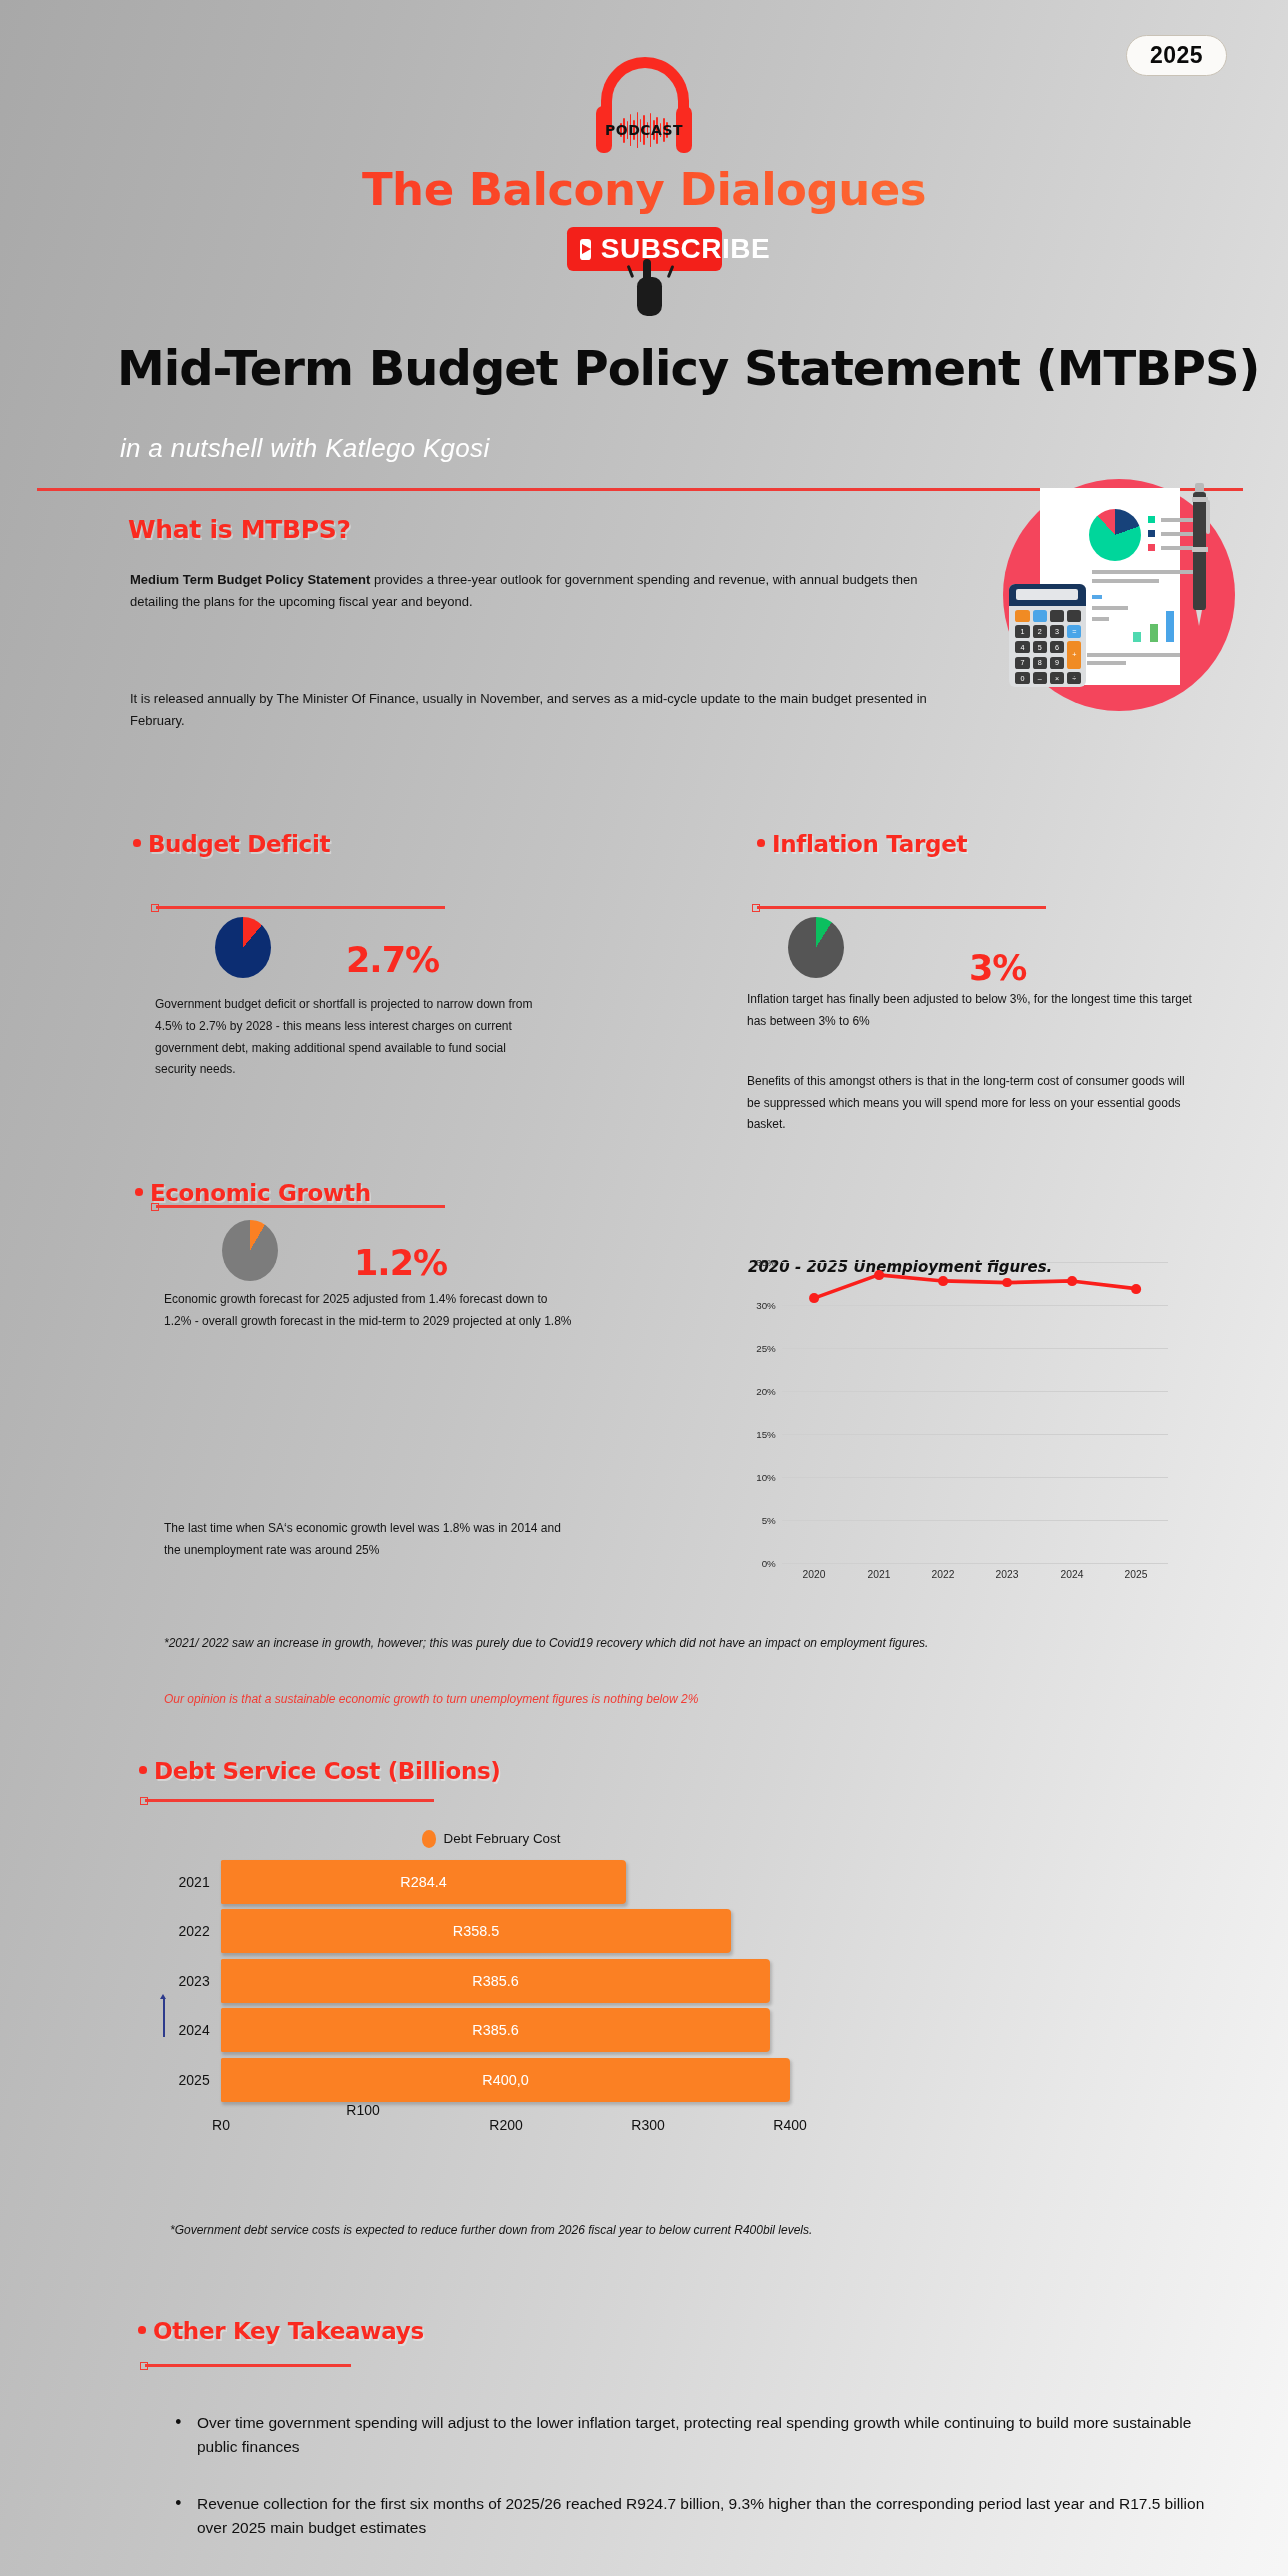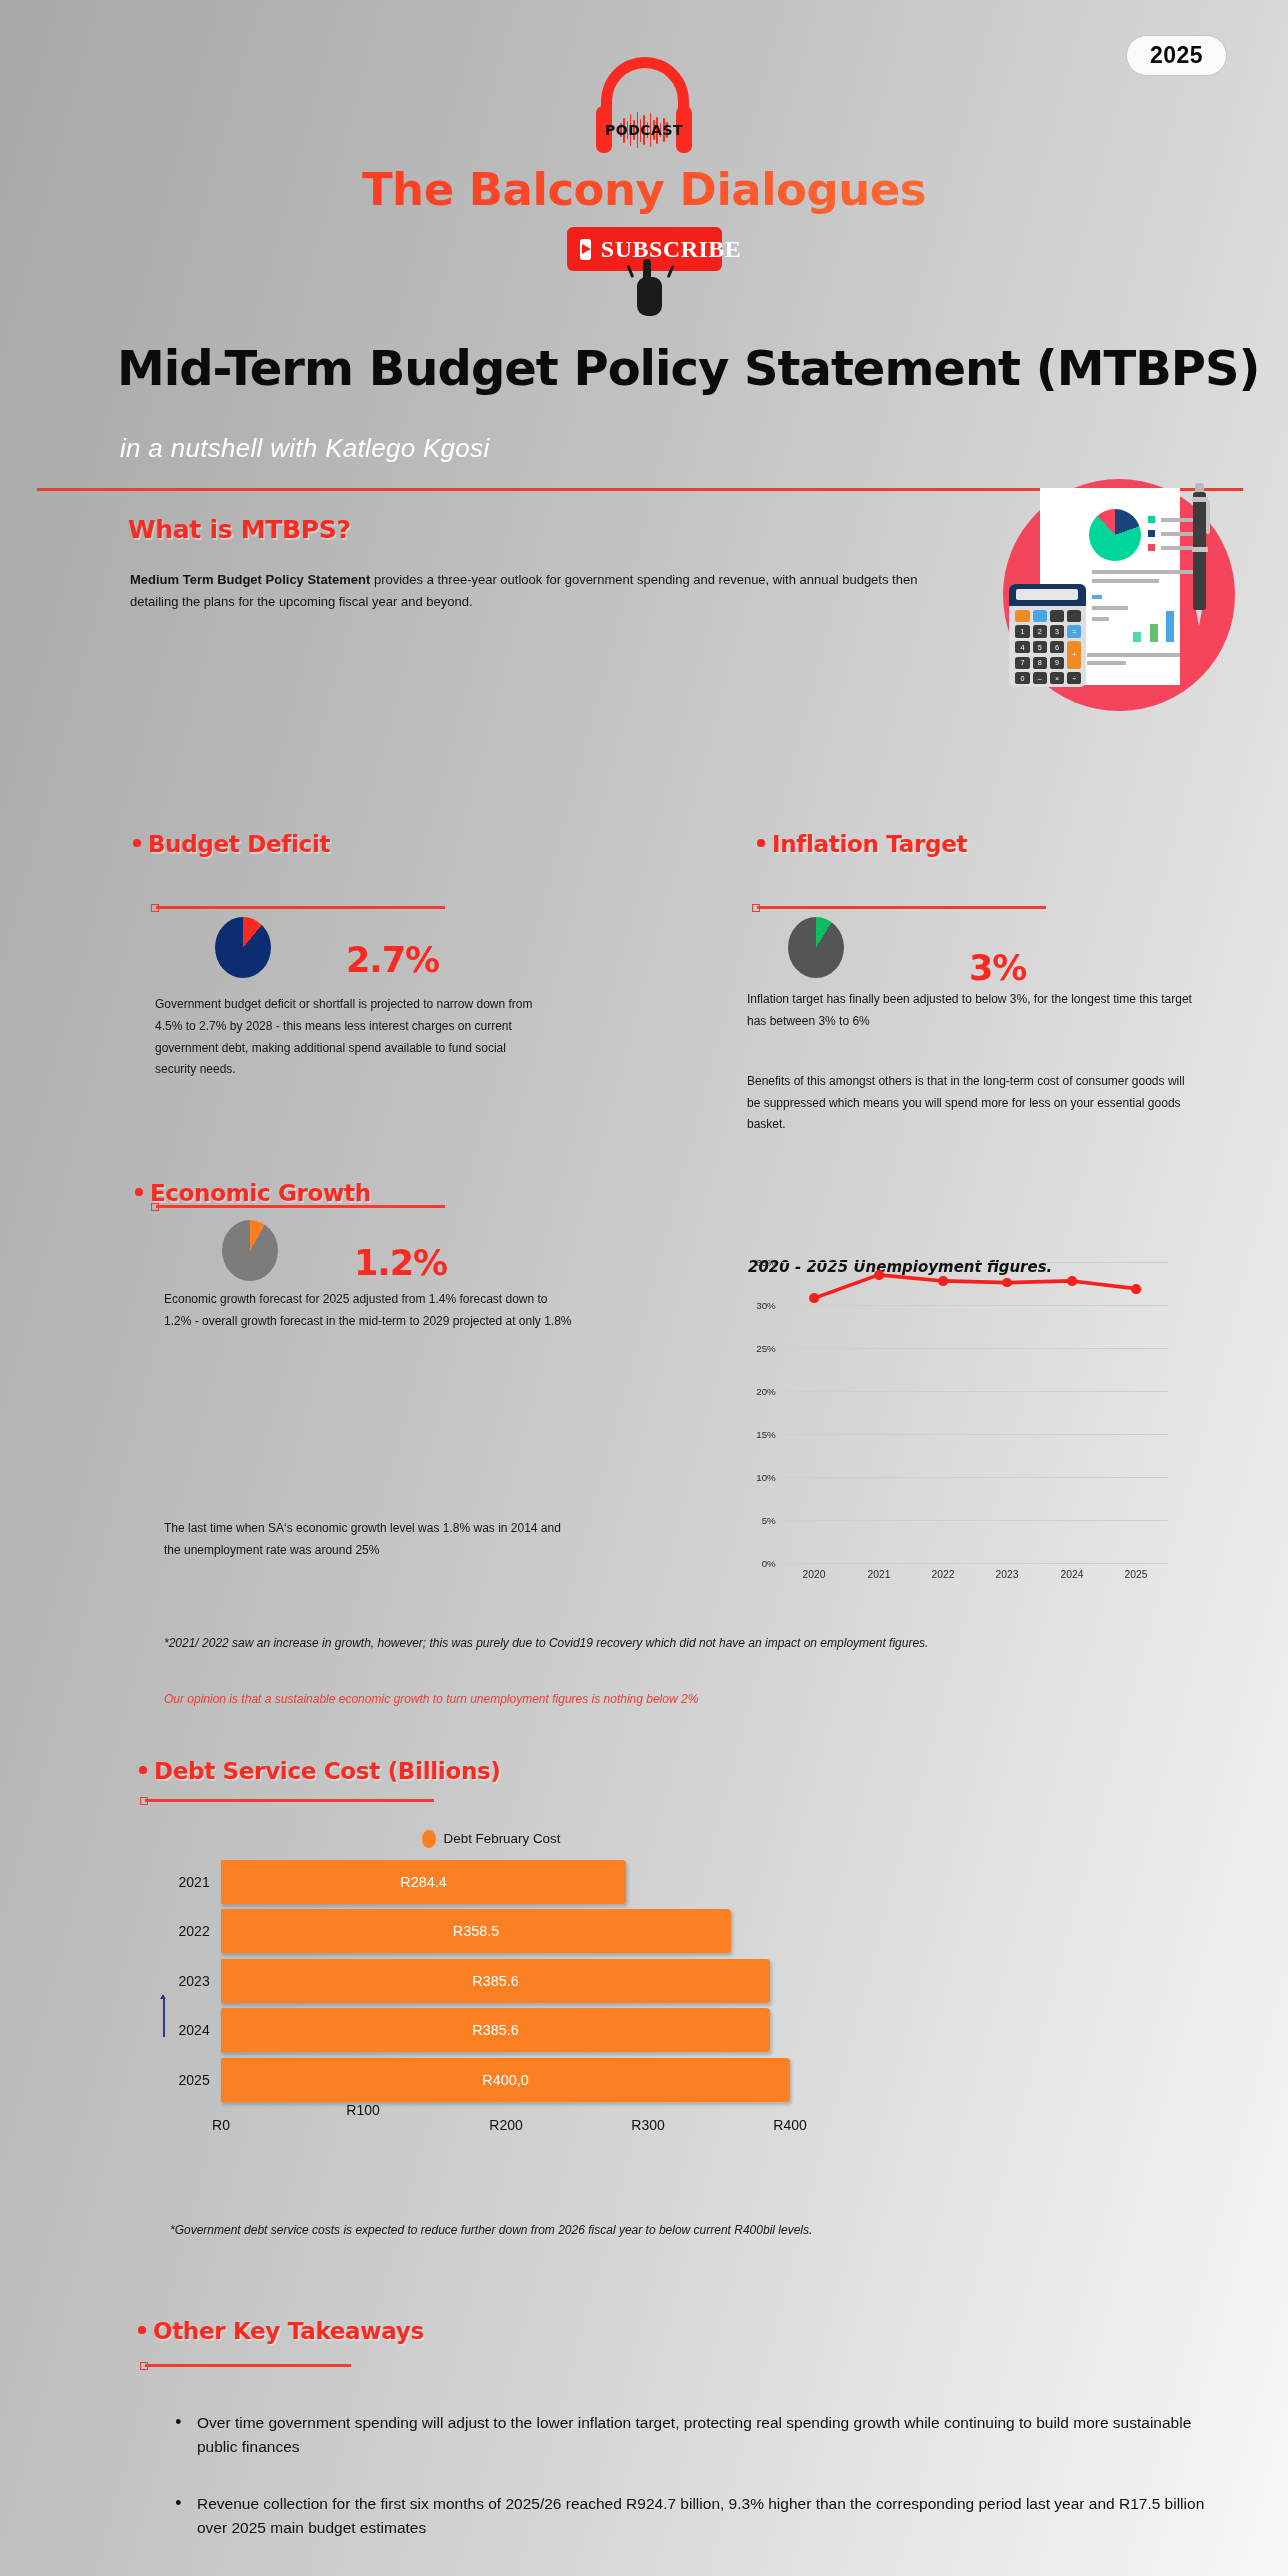--- a/index.html
+++ b/index.html
@@ -52,21 +52,21 @@
     -webkit-background-clip: text; background-clip: text; color: transparent;
   }
   .subs-wrap { position: relative; width: 216px; height: 77px; margin: 11.3px auto 0; }
   .sub-btn {
     position: absolute; left: 31px; top: 0; width: 155px; height: 44px;
     background: #f3201a; border-radius: 6.2px;
     display: flex; align-items: center; gap: 9.3px; padding-left: 13.4px;
   }
   .play-box { width: 27px; height: 20.6px; background: #fff; border-radius: 3.1px; display: flex; align-items: center; justify-content: center; }
   .play-tri { width: 0; height: 0; border-left: 9.8px solid #f3201a; border-top: 5.7px solid transparent; border-bottom: 5.7px solid transparent; margin-left: 2.1px; }
-  .sub-label { color: #fff; font-size: 24px; font-weight: 600; letter-spacing: 0.5px; font-family: Liberation Serif, serif; }
+  .sub-label { color: #fff; font-size: 28px; font-weight: 600; letter-spacing: 0.5px; }
   .hand { position: absolute; left: 96px; top: 32px; width: 36px; height: 57px; }
   .hand .palm { position: absolute; left: 5.2px; top: 17.5px; width: 25px; height: 39px; background: #1b1b1b; border-radius: 9.3px 9.3px 10.3px 10.3px; }
   .hand .finger { position: absolute; left: 11.3px; top: 0px; width: 8.2px; height: 29px; background: #1b1b1b; border-radius: 4.6px; }
   .hand .spark { position: absolute; width: 2.6px; height: 13.4px; background: #1b1b1b; border-radius: 1.5px; }
   .hand .spark.a { left: -3.1px; top: 5.2px; transform: rotate(-22deg); }
   .hand .spark.b { right: -3.1px; top: 5.2px; transform: rotate(22deg); }
 
   
   .headline {
     position: absolute; top: 340px; left: 117px; width: 1113px;
@@ -269,20 +269,21 @@
           <div class="key">×</div>
           <div class="key">÷</div>
       </div>
     </div>
   </div>
 
   <div class="sec-head" style="top:515px; left:128px; font-size:25px;">What is MTBPS?</div>
   <div class="body-txt" style="top:569px; left:130px; width:804px;">
     <b>Medium Term Budget Policy Statement</b><span> provides a three-year outlook for government spending and revenue, with annual budgets then detailing the plans for the upcoming fiscal year and beyond.</span>
   </div>
+  <div class="body-txt" style="top:688px; left:130px; width:824px;">It is released annually by The Minister Of Finance, usually in November, and serves as a mid-cycle update to the main budget presented in February.</div>
 
   <div class="sec-head" style="top:831px; left:133px; font-size:23px;">
     <span class="sec-dot"></span><span>Budget Deficit</span>
   </div>
   <div class="sec-rule" style="top:906px; left:156px; width:289px;"></div>
   <div class="pie-sm" style="top:917px; left:215px; background: conic-gradient(#fa2a20 0deg 40deg, #0c2d72 40deg 360deg);"></div>
   <div class="big-pct" style="top:940px; left:346px;">2.7%</div>
   <div class="body-txt" style="top:994px; left:155px; width:392px; font-size:12px; line-height:1.82;">Government budget deficit or shortfall is projected to  narrow down from 4.5% to 2.7% by 2028 - this means less interest charges on current government debt, making additional spend available to fund social security needs.</div>
 
   <div class="sec-head" style="top:831px; left:757px; font-size:23px;">

